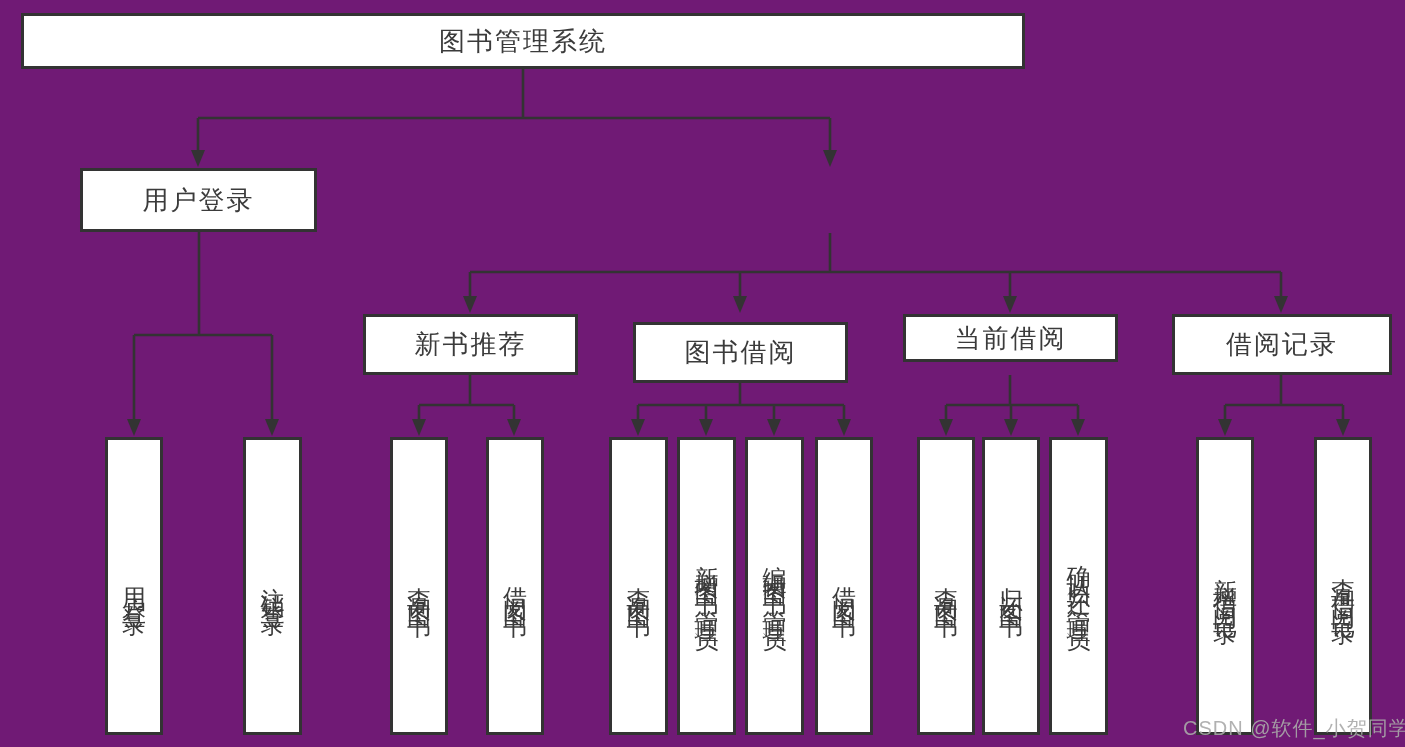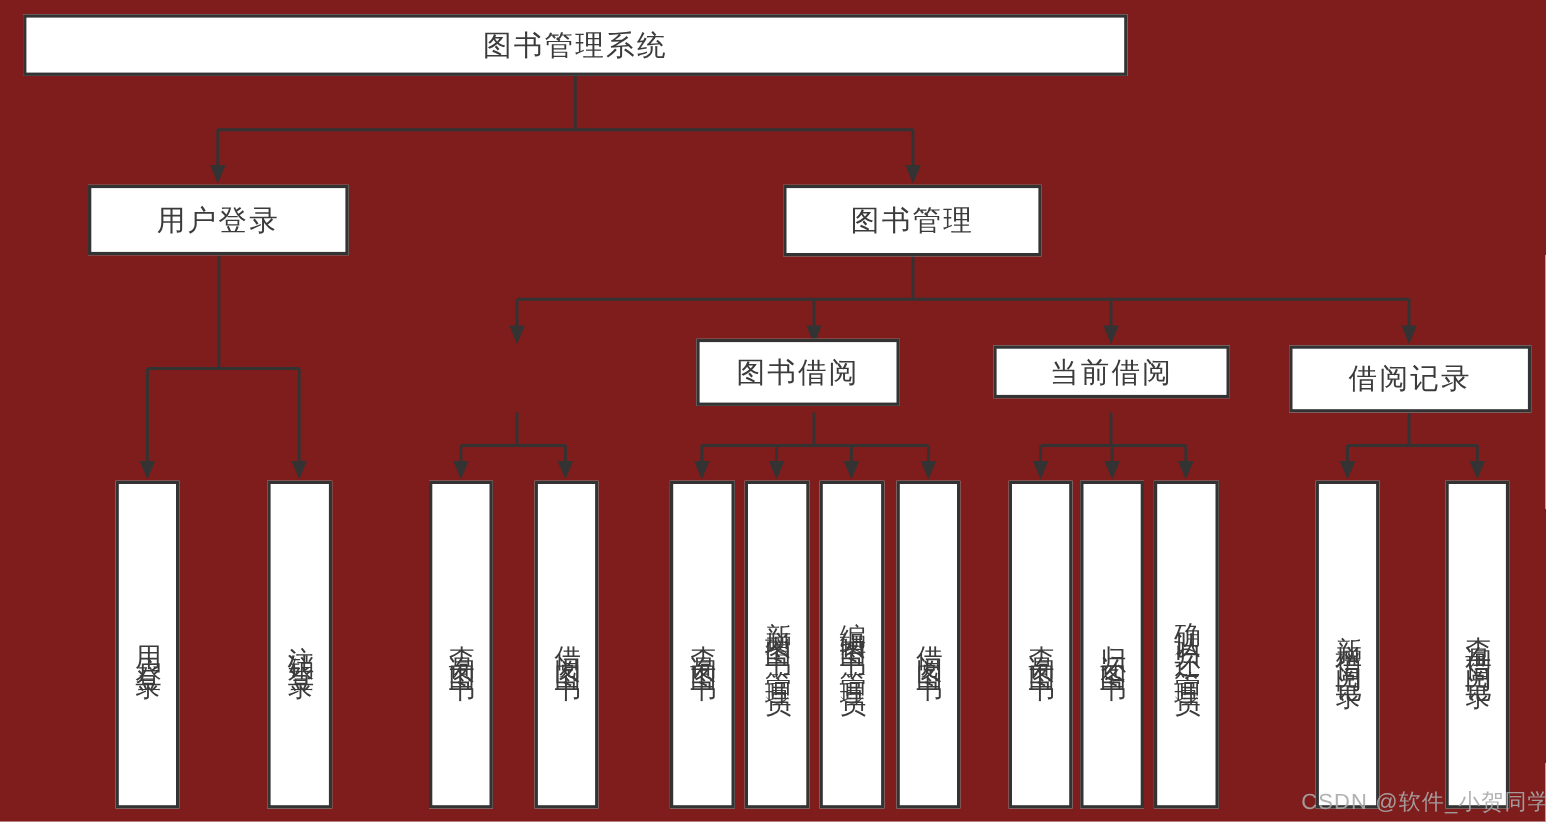--- a/index.html
+++ b/index.html
@@ -5,21 +5,21 @@
   html, body {
     margin: 0;
     padding: 0;
     background: #ffffff;
     font-family: "Liberation Sans", sans-serif;
   }
   #canvas {
     position: relative;
     width: 1405px;
     height: 747px;
-    background: #7f1d1d;
+    background: #701a75;
     overflow: hidden;
   }
   #connectors {
     position: absolute;
     left: 0;
     top: 0;
     z-index: 1;
   }
   .box {
     position: absolute;
@@ -99,23 +99,23 @@
       <polygon points="1004,419 1018,419 1011,436"></polygon>
       <polygon points="1071,419 1085,419 1078,436"></polygon>
       <polygon points="1218,419 1232,419 1225,436"></polygon>
       <polygon points="1336,419 1350,419 1343,436"></polygon>
     </g>
   </svg>
 
   <div class="box" style="left:21px; top:13px; width:1004px; height:56px;">图书管理系统</div>
 
   <div class="box" style="left:80px; top:168px; width:237px; height:64px;">用户登录</div>
-  <div class="box" style="left:712px; top:168px; width:235px; height:65px;">图书管理</div>
 
-  <div class="box" style="left:633px; top:308px; width:185px; height:61px;">图书借阅</div>
+  <div class="box" style="left:363px; top:314px; width:215px; height:61px;">新书推荐</div>
+  <div class="box" style="left:633px; top:322px; width:215px; height:61px;">图书借阅</div>
   <div class="box" style="left:903px; top:314px; width:215px; height:48px;">当前借阅</div>
   <div class="box" style="left:1172px; top:314px; width:220px; height:61px;">借阅记录</div>
 
   <div class="vbox" style="left:105px; top:437px; width:58px; height:298px;">
     <span class="vlabel">用户登录</span>
   </div>
   <div class="vbox" style="left:243px; top:437px; width:59px; height:298px;">
     <span class="vlabel">注销登录</span>
   </div>
 

